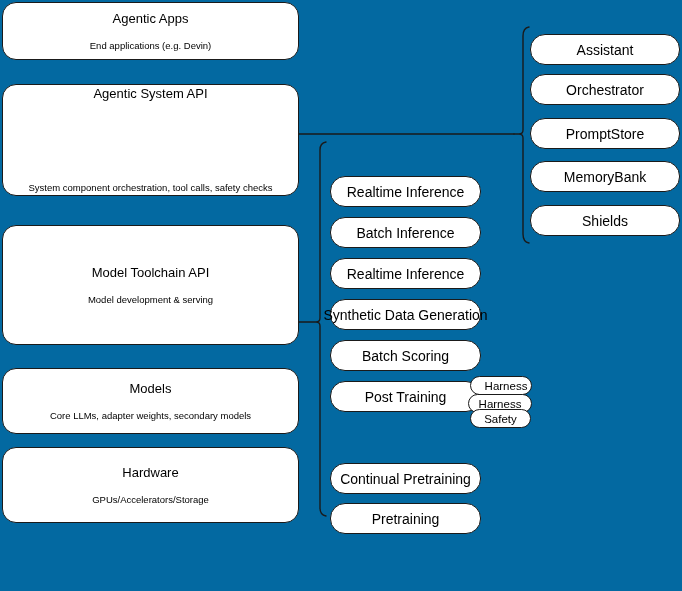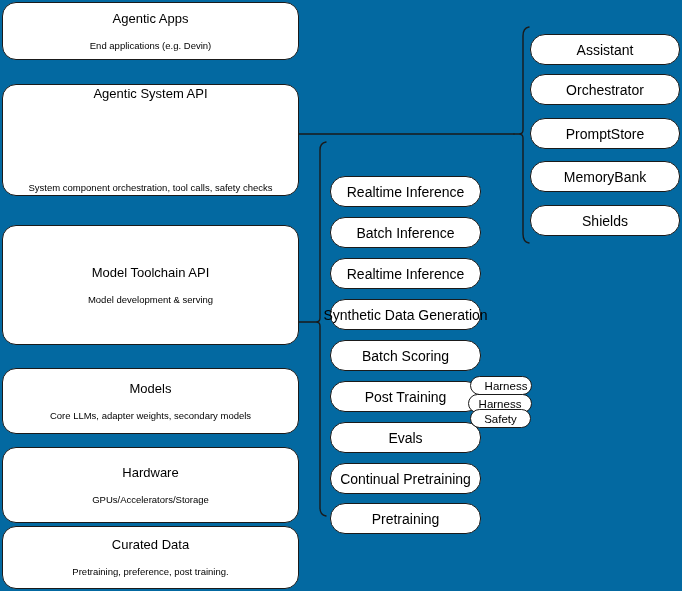--- a/index.html
+++ b/index.html
@@ -153,46 +153,39 @@
   <div class="box layer" style="top:368px; height:66px;">
     <div class="title">Models</div>
     <div class="subtitle">Core LLMs, adapter weights, secondary models</div>
   </div>
 
   <div class="box layer" style="top:447px; height:76px;">
     <div class="title">Hardware</div>
     <div class="subtitle">GPUs/Accelerators/Storage</div>
   </div>
 
-  <div class="box layer" style="top:526px; height:63px;">
-    <div class="title">Curated Data</div>
-    <div class="subtitle">Pretraining, preference, post training.</div>
-  </div>
 
   <div class="box cap mid" style="top:143px;">
     <div class="title">Realtime Inference</div>
   </div>
   <div class="box cap mid" style="top:184px;">
     <div class="title">Batch Inference</div>
   </div>
   <div class="box cap mid" style="top:225px;">
     <div class="title">Realtime Inference</div>
   </div>
   <div class="box cap mid" style="top:266px;">
     <div class="title">Synthetic Data Generation</div>
   </div>
   <div class="box cap mid" style="top:307px;">
     <div class="title">Batch Scoring</div>
   </div>
   <div class="box cap mid" style="top:348px;">
     <div class="title">Post Training</div>
   </div>
-  <div class="box cap mid" style="top:389px;">
-    <div class="title">Evals</div>
-  </div>
   <div class="box cap mid" style="top:430px;">
     <div class="title">Continual Pretraining</div>
   </div>
   <div class="box cap mid" style="top:470px;">
     <div class="title">Pretraining</div>
   </div>
 
   <div class="pill" style="left:470px; top:376px; width:62px;padding-left:10px;">
     <div class="title">Harness</div>
   </div>

